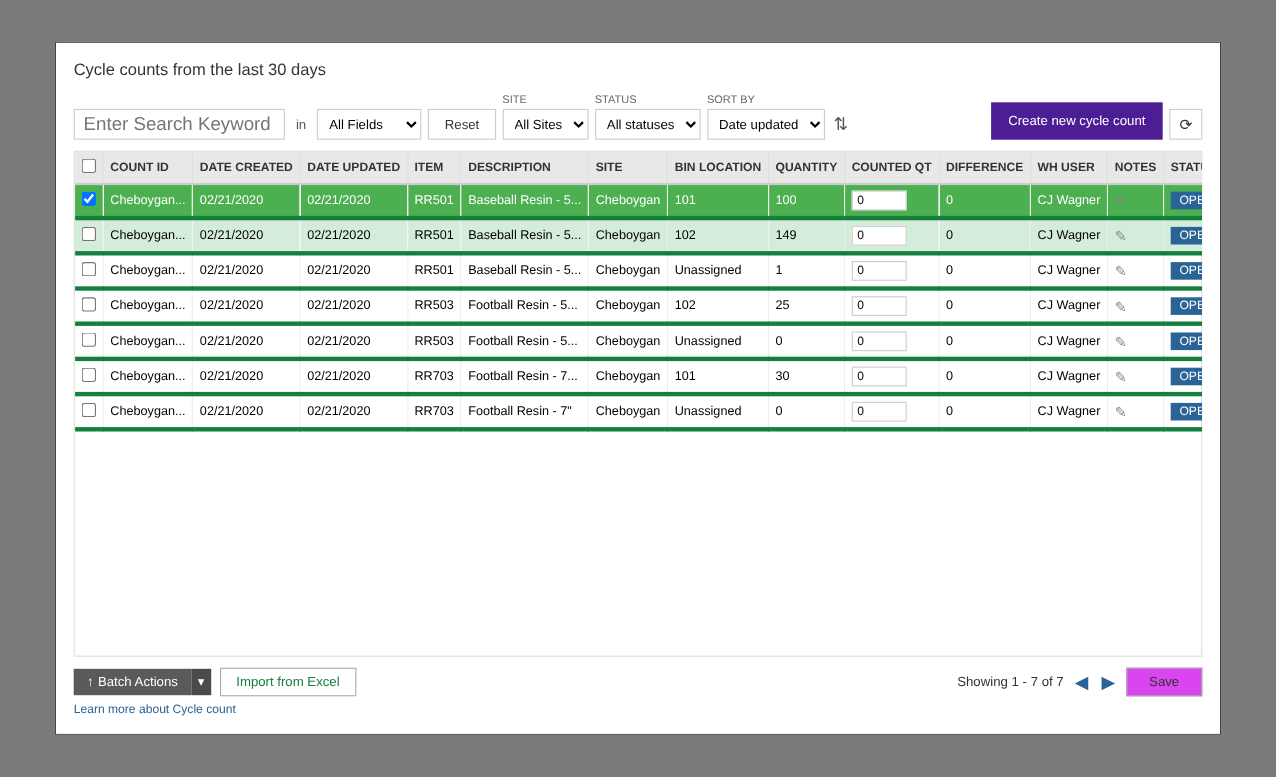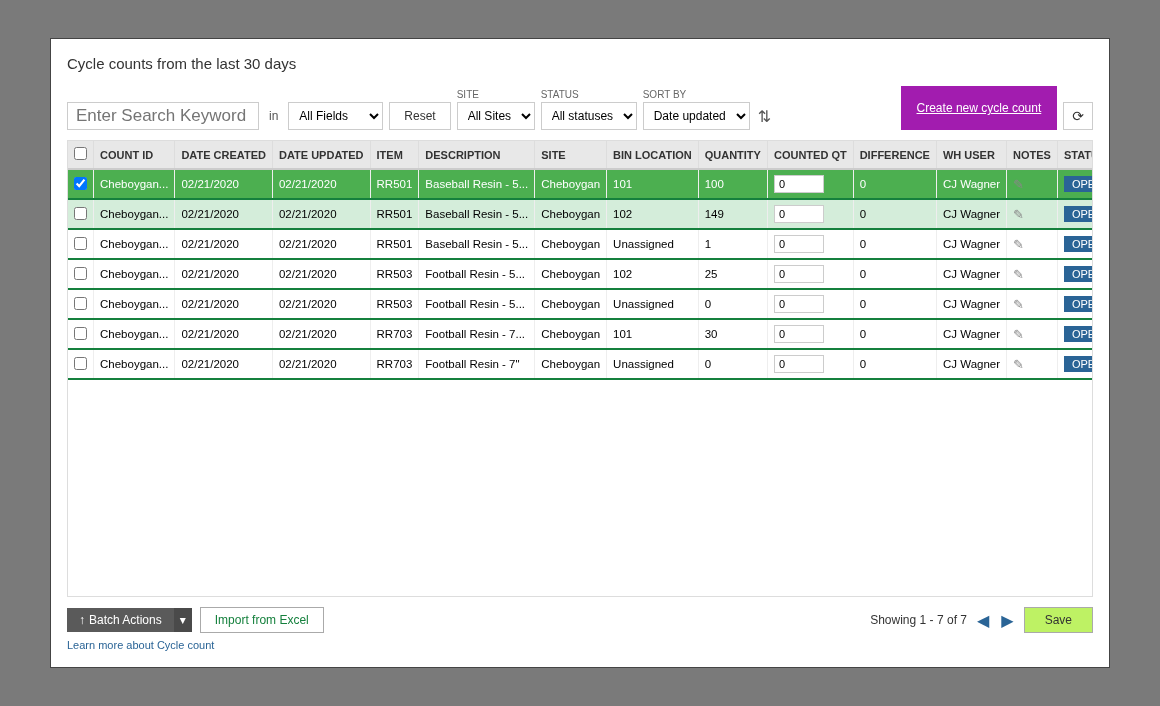--- a/index.html
+++ b/index.html
@@ -100,29 +100,28 @@
     .btn-reset {
       background: white;
       border: 1px solid #ccc;
       padding: 4px 14px;
       font-size: 12px;
       height: 28px;
       cursor: pointer;
       color: #333;
     }
     .btn-create {
-      background: #a21caf;
+      background: #4c1d95;
       color: white;
       border: none;
       padding: 4px 16px;
       font-size: 12px;
-      height: 44px;
+      height: 34px;
       cursor: pointer;
       margin-left: auto;
-      text-decoration: underline;
     }
     .btn-refresh {
       background: white;
       border: 1px solid #ccc;
       padding: 4px 8px;
       font-size: 14px;
       height: 28px;
       cursor: pointer;
       color: #333;
     }
@@ -153,21 +152,21 @@
       padding: 6px 6px;
       text-align: left;
       font-weight: bold;
       color: #333;
       border-right: 1px solid #ddd;
       white-space: nowrap;
       font-size: 11px;
     }
     thead th:first-child { width: 24px; }
     tbody tr {
-      border-bottom: 2px solid #15803d;
+      border-bottom: 4px solid #15803d;
       padding-left: 48px;
     }
     tbody td {
       padding: 5px 6px;
       border-right: 1px solid #eee;
       white-space: nowrap;
       overflow: hidden;
       max-width: 120px;
       text-overflow: ellipsis;
     }
@@ -228,21 +227,21 @@
     .pagination-info { font-size: 12px; color: #333; margin-left: 28px; }
     .pagination-btn {
       background: none;
       border: none;
       cursor: pointer;
       font-size: 16px;
       color: #2a6496;
       padding: 0 2px;
     }
     .btn-save {
-      background: #bef264;
+      background: #d946ef;
       border: 1px solid #aaa;
       padding: 5px 20px;
       font-size: 12px;
       cursor: pointer;
       color: #333;
     }
     .learn-more {
       font-size: 11px;
       color: #2a6496;
       cursor: pointer;

